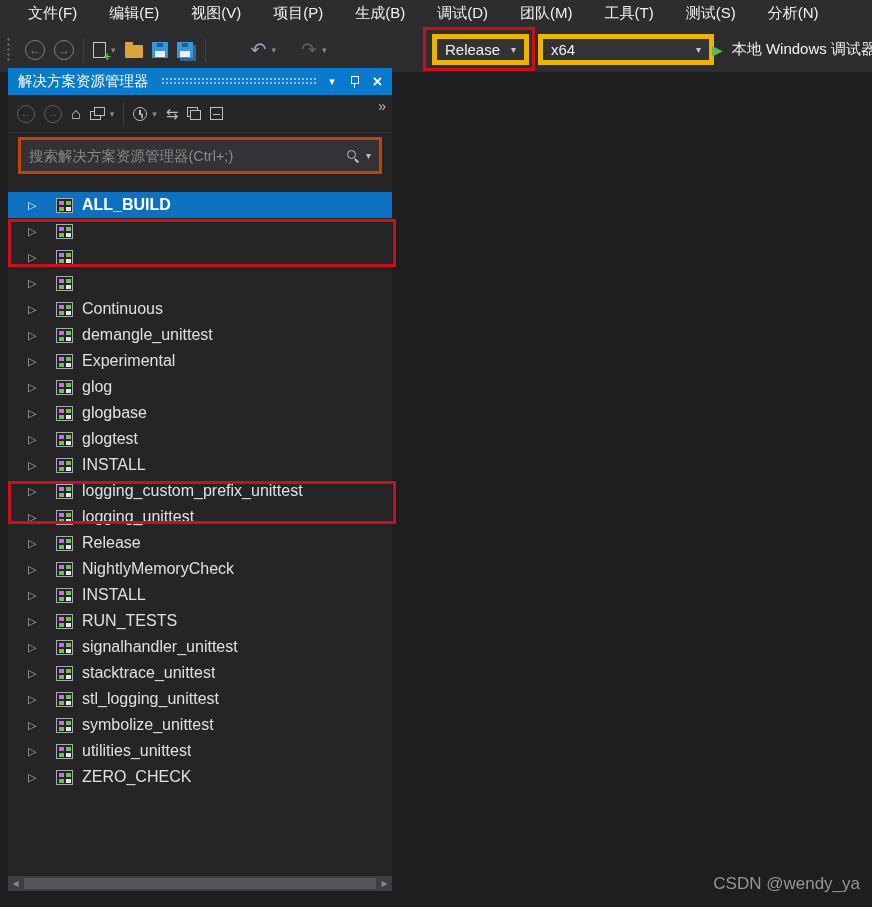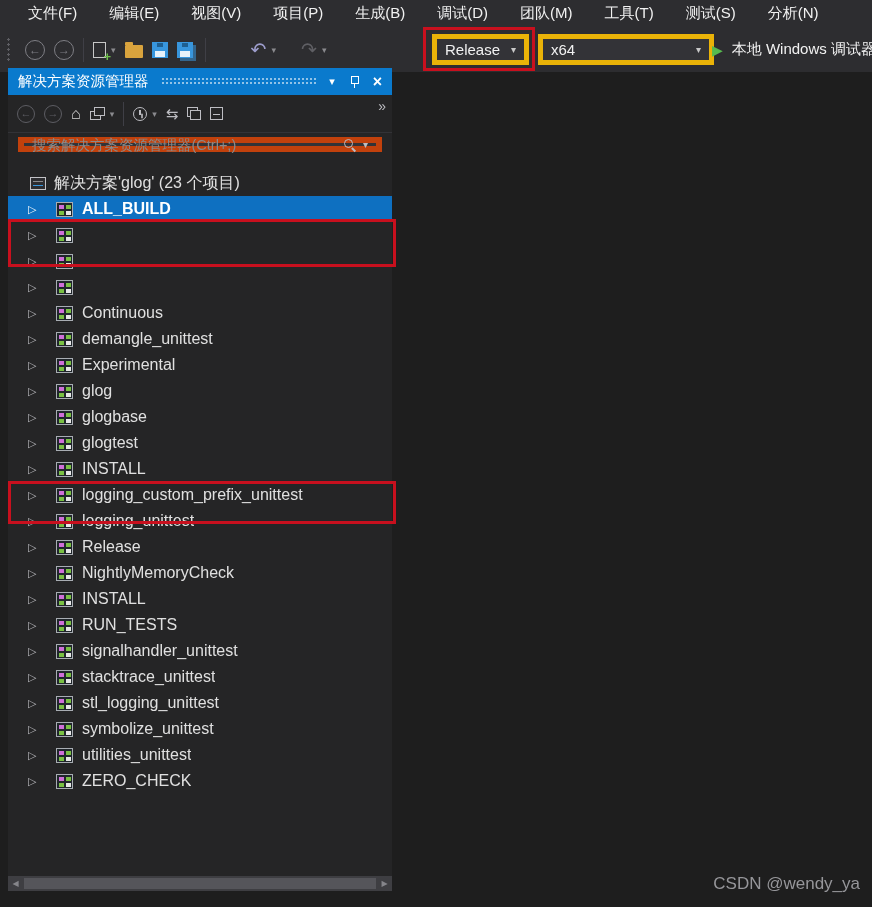--- a/index.html
+++ b/index.html
@@ -92,21 +92,21 @@
     box-shadow:2px 3.5px 0 -0.2px #bdbdc2; }
   .sync-glyph{ font-size:15px; }
   .stack-icon{ width:14px; height:13px; position:relative; }
   .stack-icon::before{ content:""; position:absolute; left:0; top:0; width:9px; height:8px; border:1.5px solid #bdbdc2; }
   .stack-icon::after{ content:""; position:absolute; right:0; bottom:0; width:9px; height:8px; border:1.5px solid #bdbdc2; background:#252526; }
   .collapse-icon{ width:13px; height:13px; border:1px solid #bdbdc2; position:relative; }
   .collapse-icon::after{ content:""; position:absolute; left:2px; right:2px; top:5.5px; height:1.5px; background:#bdbdc2; }
   .overflow-glyph{ position:absolute; right:6px; top:3px; font-size:14px; color:#bdbdc2; }
 
   .searchrow{
-    margin:4px 10px 10px; height:15px; border:6px solid #c2410c; background:#333337;
+    margin:4px 10px 10px; height:37px; border:3px solid #c2410c; background:#333337;
     display:flex; align-items:center;
   }
   .search-input{ flex:1; min-width:0; background:transparent; border:none; outline:none;
     color:#9a9a9a; font-size:14.5px; padding:0 8px; font-family:inherit; }
   .search-input::placeholder{ color:#8a8a8a; opacity:1; }
   .mag-icon{ width:14px; height:14px; position:relative; margin-right:6px; flex:none; }
   .mag-icon::before{ content:""; position:absolute; left:1px; top:1px; width:7px; height:7px; border:1.5px solid #bdbdc2; border-radius:50%; }
   .mag-icon::after{ content:""; position:absolute; left:9px; top:9px; width:4.5px; height:1.5px; background:#bdbdc2;
     transform:rotate(45deg); transform-origin:left center; }
   .search-caret{ font-size:10px; color:#bdbdc2; margin-right:8px; flex:none; }
@@ -222,24 +222,20 @@
       <span class="overflow-glyph">»</span>
     </div>
 
     <div class="searchrow">
       <input class="search-input" type="text" placeholder="搜索解决方案资源管理器(Ctrl+;)" style="">
       <span class="mag-icon"></span>
       <span class="search-caret">▾</span>
     </div>
 
     <div class="tree">
-      <div class="tree-row solution-row">
-        <span class="sol-icon"></span>
-        <span class="tree-label">解决方案'glog' (23 个项目)</span>
-      </div>
       <div id="project-rows">
           <div class="tree-row selected">
     <span class="expander">▷</span>
     <span class="proj-icon"></span>
     <span class="tree-label">ALL_BUILD</span>
   </div>
           <div class="tree-row">
     <span class="expander">▷</span>
     <span class="proj-icon"></span>
   </div>

